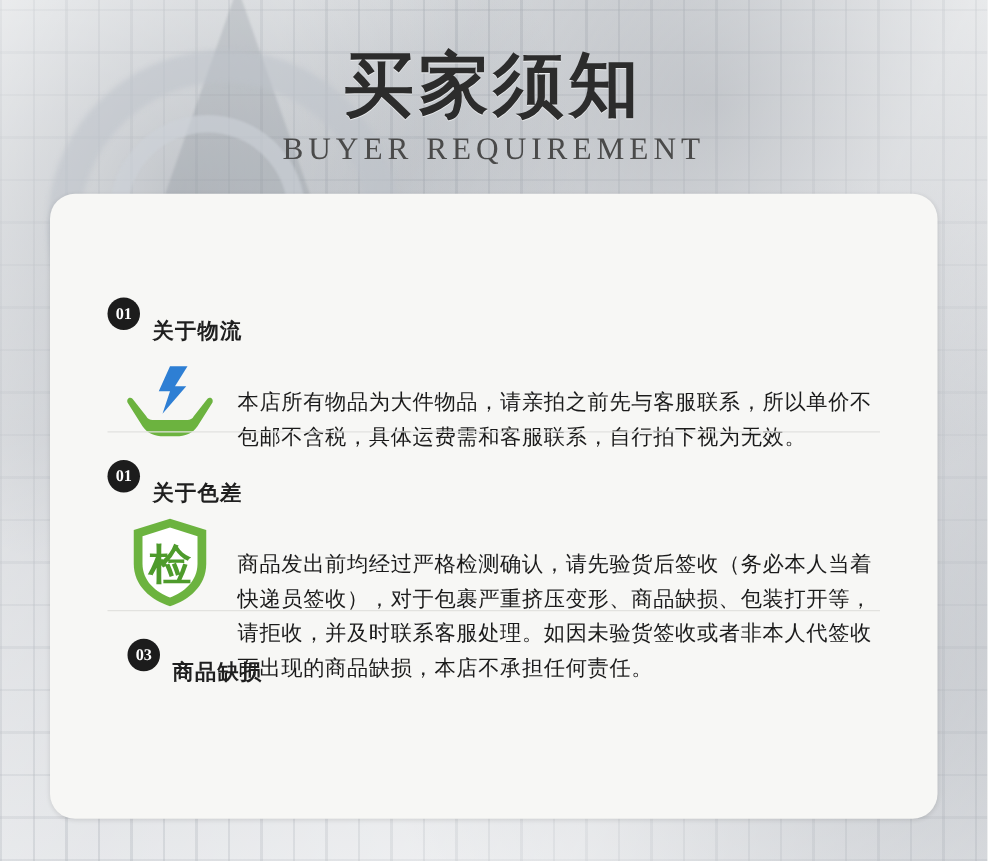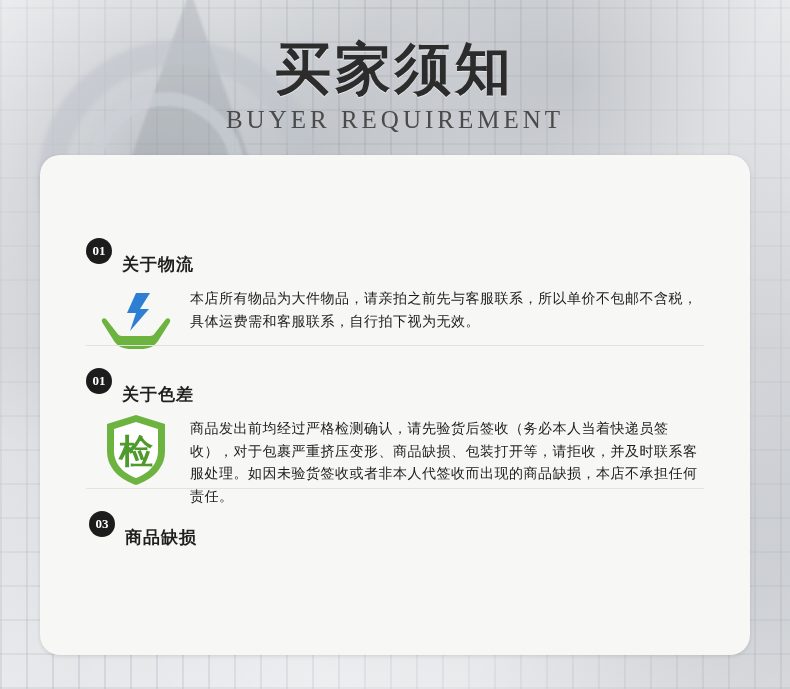--- a/index.html
+++ b/index.html
@@ -144,38 +144,39 @@
   }
   .icon-box {
     width: 72px;
     height: 72px;
     flex: 0 0 72px;
     display: flex;
     align-items: center;
     justify-content: center;
   }
   .body-text {
-    font-family: Liberation Mono, monospace;
-    font-size: 14px;
+    font-family: Liberation Sans, sans-serif;
+    font-size: 17px;
     line-height: 1.62;
     color: #1b1b1b;
     letter-spacing: 0.5px;
     padding-top: 4px;
+    margin-top: 20px;
   }
 
   .divider {
     height: 1px;
     background: #e2e2df;
     margin: 0 46px;
   }
 
   
   #sec-logistics { position: absolute; top: 52px; left: 0; right: 0; }
   #sec-signing   { position: absolute; top: 182px; left: 0; right: 0; }
-  #sec-color     { position: absolute; top: 325px; left: 3px; right: 0; }
+  #sec-color     { position: absolute; top: 325px; left: 16px; right: 0; }
 
   #div-1 { position: absolute; top: 190px; left: 0; right: 0; }
   #div-2 { position: absolute; top: 333px; left: 0; right: 0; }
 </style>
 </head>
 <body>
 
 <div class="page">
   <div class="bg-photo"></div>
   <div class="bg-tower"></div>

